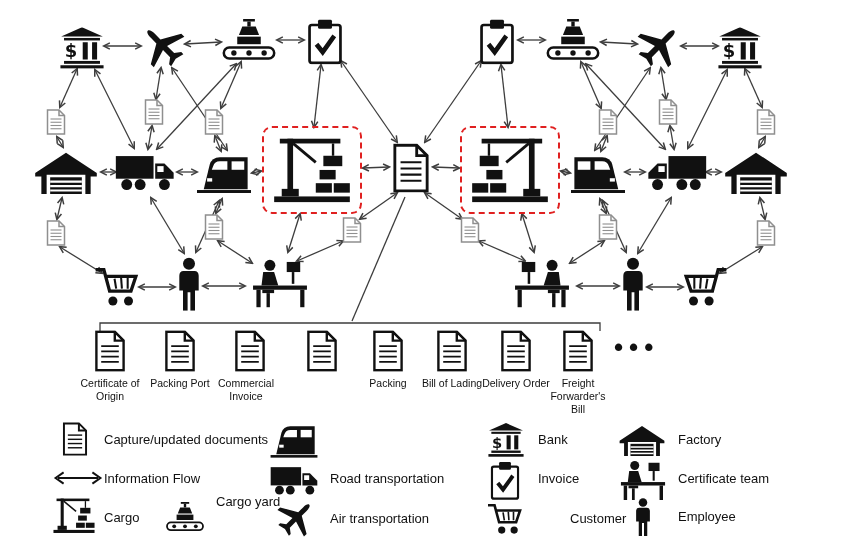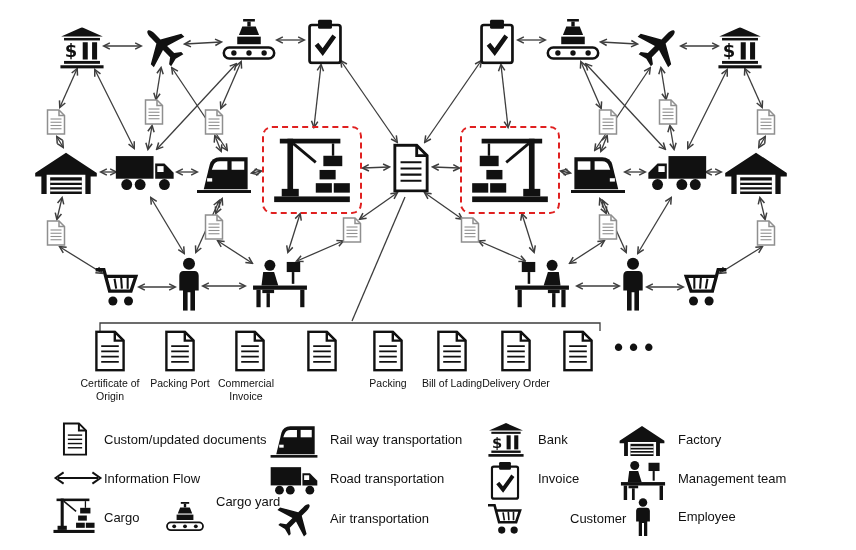--- a/index.html
+++ b/index.html
@@ -426,29 +426,30 @@
         <use href="#i-doc"></use>
       </svg>
     </div>
 
   <div class="doc-label" style="left:76px;top:377px">Certificate of Origin</div>
   <div class="doc-label" style="left:146px;top:377px">Packing Port</div>
   <div class="doc-label" style="left:212px;top:377px">Commercial Invoice</div>
   <div class="doc-label" style="left:354px;top:377px">Packing</div>
   <div class="doc-label" style="left:418px;top:377px">Bill of Lading</div>
   <div class="doc-label" style="left:482px;top:377px">Delivery Order</div>
+  <div class="doc-label" style="left:544px;top:377px">Freight Forwarder's Bill</div>
 
   <div class="ellipsis" style="left:614px;top:332px">•••</div>
 
   <div class="node" style="left:62px;top:422px;width:26px;height:34px">
     <svg viewBox="0 0 40 52">
         <use href="#i-doc"></use>
       </svg>
     </div>
-  <div class="legend-label" style="left:104px;top:432px">Custom/updated documents</div>
+  <div class="legend-label" style="left:104px;top:432px">Capture/updated documents</div>
 
   <div class="node" style="left:52px;top:470px;width:52px;height:16px">
     <svg viewBox="0 0 64 20">
         <use href="#i-arrow2"></use>
       </svg>
     </div>
   <div class="legend-label" style="left:104px;top:471px">Information Flow</div>
 
   <div class="node" style="left:52px;top:496px;width:44px;height:38px">
     <svg viewBox="0 0 84 74">
@@ -462,21 +463,20 @@
         <use href="#i-cargo"></use>
       </svg>
     </div>
   <div class="legend-label" style="left:216px;top:494px">Cargo yard</div>
 
   <div class="node" style="left:268px;top:424px;width:52px;height:34px">
     <svg viewBox="0 0 64 46">
         <use href="#i-train"></use>
       </svg>
     </div>
-  <div class="legend-label" style="left:330px;top:432px">Rail way transportation</div>
 
   <div class="node" style="left:270px;top:464px;width:50px;height:32px">
     <svg viewBox="0 0 74 46">
         <use href="#i-truck"></use>
       </svg>
     </div>
   <div class="legend-label" style="left:330px;top:471px">Road transportation</div>
 
   <div class="node rot-r" style="left:276px;top:498px;width:40px;height:40px">
     <svg viewBox="0 0 64 64">
@@ -511,21 +511,21 @@
         <use href="#i-factory"></use>
       </svg>
     </div>
   <div class="legend-label" style="left:678px;top:432px">Factory</div>
 
   <div class="node" style="left:616px;top:460px;width:54px;height:40px">
     <svg viewBox="0 0 76 58">
         <use href="#i-desk"></use>
       </svg>
     </div>
-  <div class="legend-label" style="left:678px;top:471px">Management team</div>
+  <div class="legend-label" style="left:678px;top:471px">Certificate team</div>
 
   <div class="node" style="left:634px;top:498px;width:18px;height:38px">
     <svg viewBox="0 0 26 58">
         <use href="#i-person"></use>
       </svg>
     </div>
   <div class="legend-label" style="left:678px;top:509px">Employee</div>
 
 </div>
 

